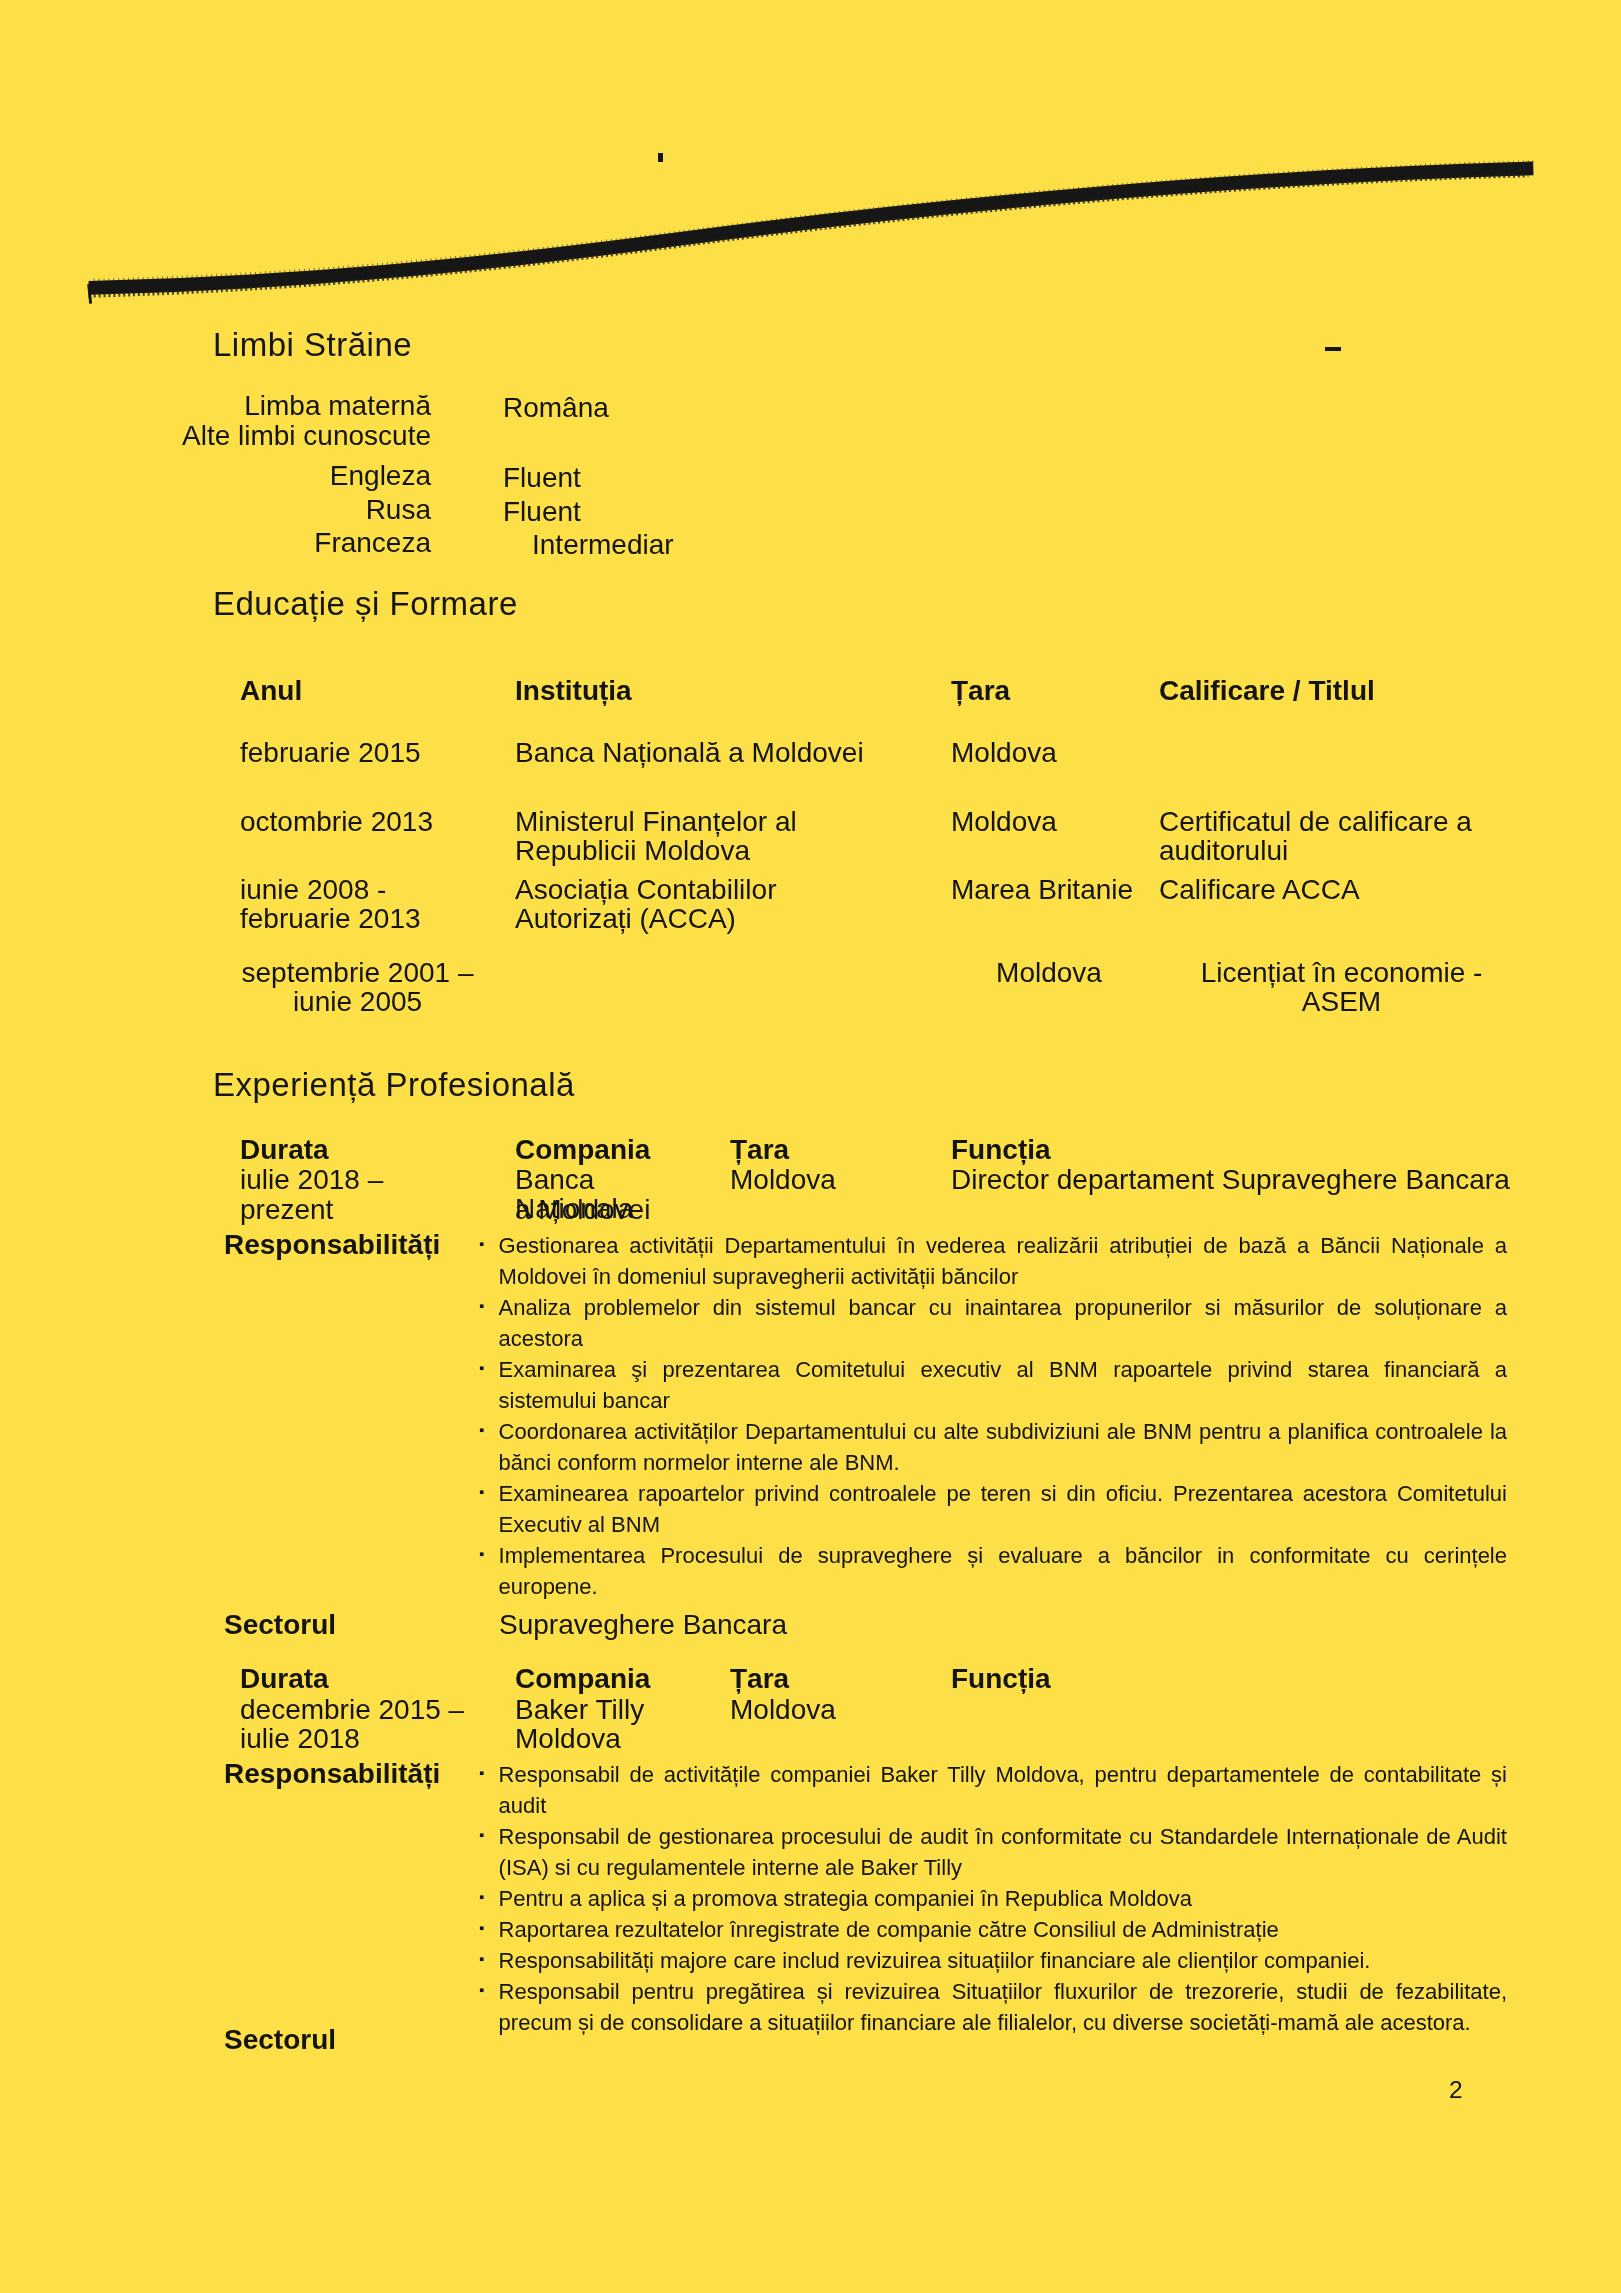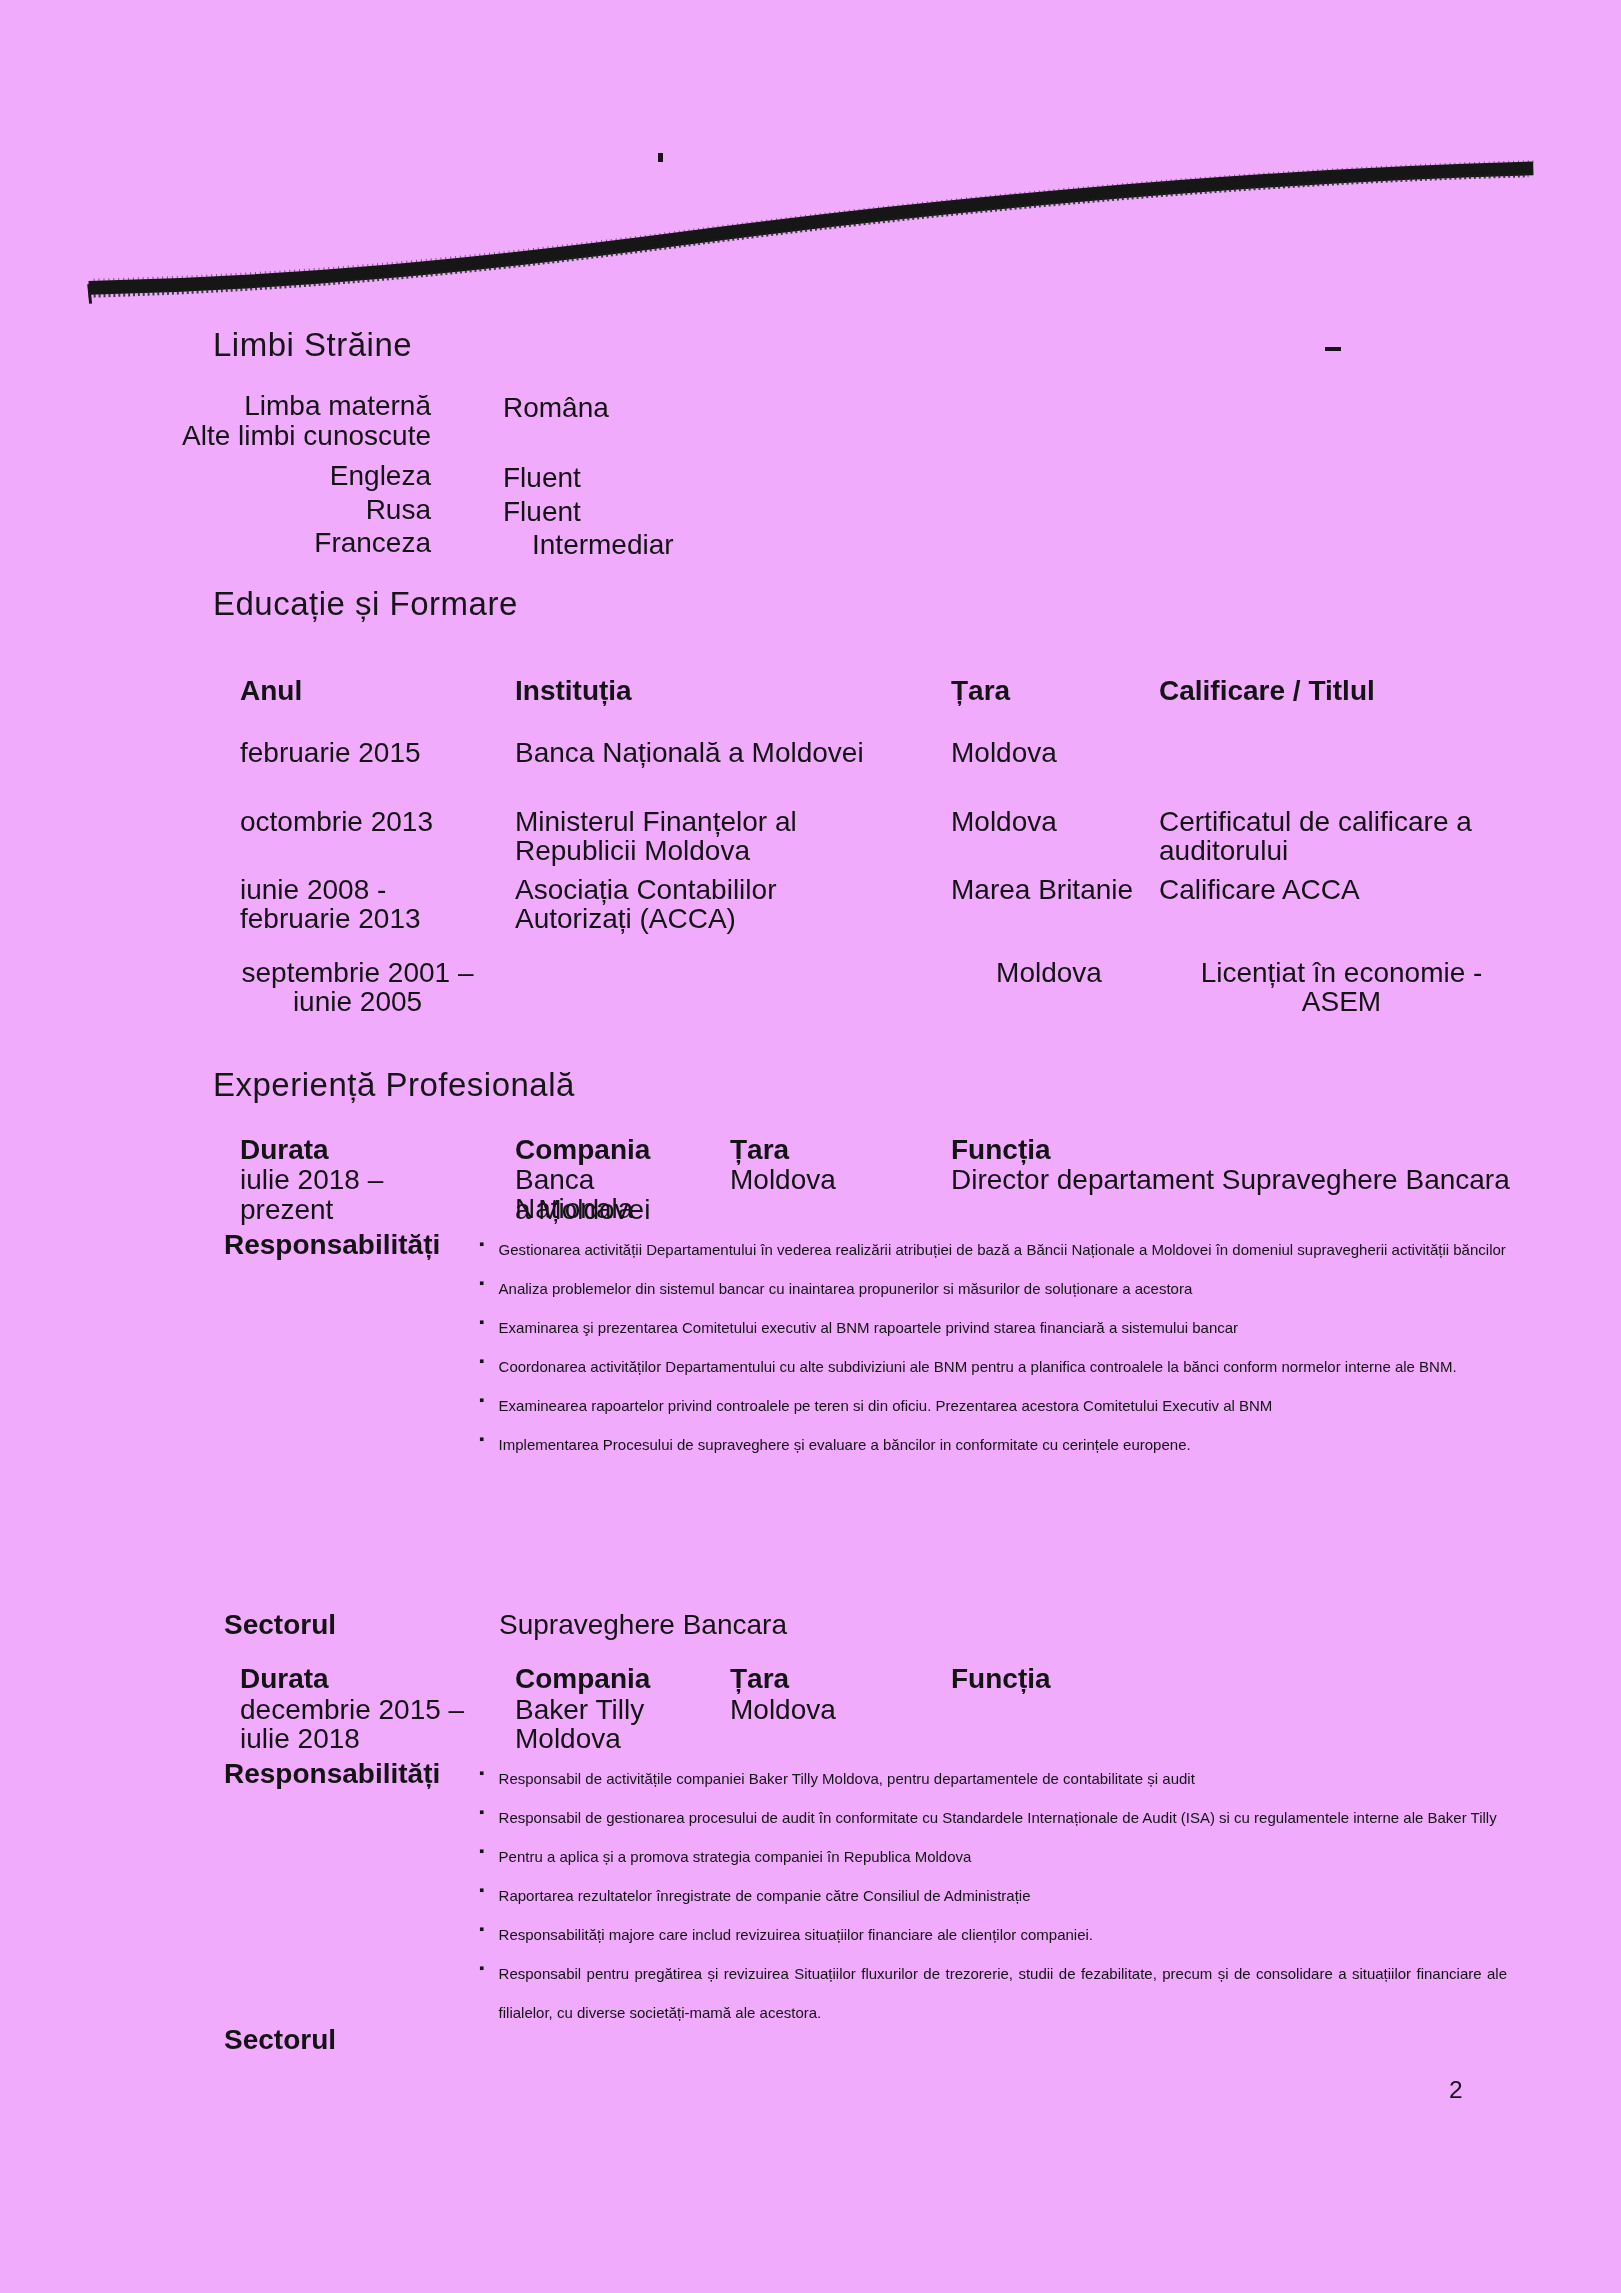--- a/index.html
+++ b/index.html
@@ -1,20 +1,20 @@
 <!DOCTYPE html>
 <html><head>
 <meta charset="utf-8">
 <style>
   html,body{margin:0;padding:0;background:#e8e8e8;}
   .page{
     position:relative;
     width:1621px;height:2294px;
     margin:0 auto;
-    background:#f0abfc;
+    background:#fde047;
     font-family:"Liberation Sans","DejaVu Sans",sans-serif;
     color:#141414;
     overflow:hidden;
   }
   .abs{position:absolute;}
   .h1{font-size:33px;font-weight:400;letter-spacing:0.5px;color:#161616;}
   .body-t{font-size:28px;line-height:29px;}
   .bold{font-weight:bold;}
   .lbl-col{width:294px;text-align:right;}
   .cell{position:absolute;top:0;}
@@ -23,21 +23,21 @@
   .c-inst{left:499px;width:361px;}
   .c-country-e{left:935px;width:196px;}
   .c-qual{left:1143px;width:365px;}
   .c-dur{left:224px;width:245px;}
   .c-comp{left:499px;width:196px;}
   .c-country-x{left:714px;width:196px;}
   .c-role{left:935px;width:578px;}
   .bullets{position:absolute;left:479px;width:1028px;}
   .bullet{display:flex;align-items:flex-start;}
   .marker{flex:0 0 19.6px;font-size:14.7px;line-height:29px;color:#141414;}
-  .btext{flex:1 1 auto;text-align:justify;font-size:15px;line-height:39px;}
+  .btext{flex:1 1 auto;text-align:justify;font-size:22px;line-height:31px;}
   .speck{background:#151515;position:absolute;}
   .pageno{font-size:24.5px;}
 </style>
 </head>
 <body>
 
 <div class="page">
 
   <svg class="abs" style="left:0;top:0;" width="1621" height="333" viewBox="0 0 1654 340">
     <path d="M 90 294 C 300 289 480 272 700 243 C 920 214 1250 180 1565 172" fill="none" stroke="#161616" stroke-width="14" stroke-linecap="butt"></path>

